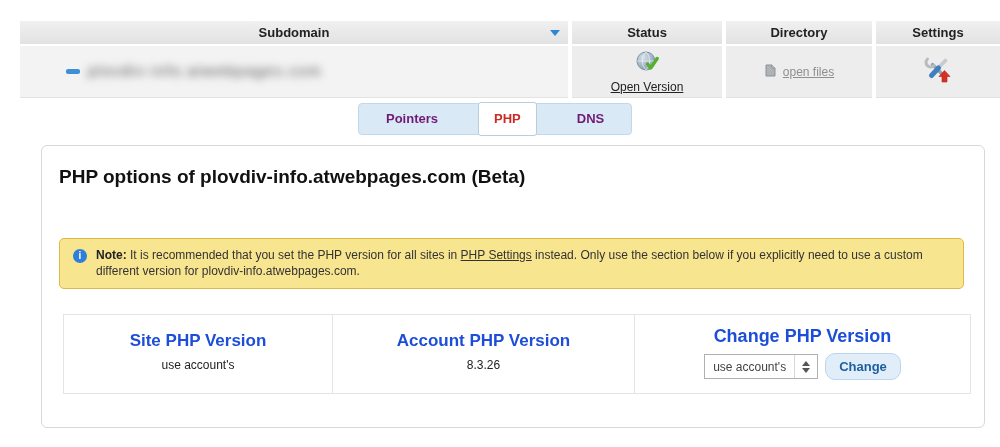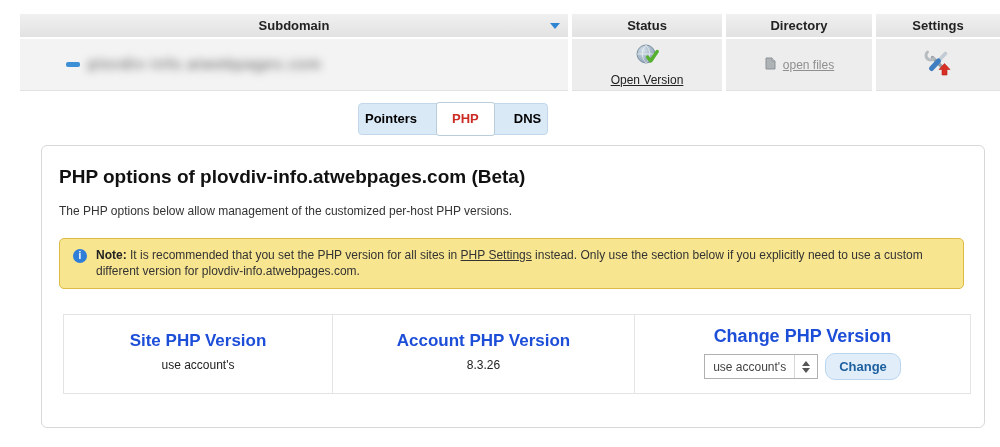--- a/index.html
+++ b/index.html
@@ -1,21 +1,21 @@
 <!DOCTYPE html>
 <html><head>
 <meta charset="utf-8">
 <style>
   html,body{margin:0;padding:0;}
   body{
     width:1000px;height:447px;position:relative;background:#ffffff;
     font-family:"Liberation Sans", sans-serif;color:#222;overflow:hidden;
   }
   
-  .toptable{position:absolute;top:14px;left:20px;right:0;}
+  .toptable{position:absolute;top:21px;left:20px;right:0;}
   .trow{display:flex;gap:4px;}
   .col-subdomain{width:548px;}
   .col-status{width:150px;}
   .col-directory{width:146px;}
   .col-settings{flex:1;}
   .thcell{
     height:23px;line-height:23px;text-align:center;font-size:13px;font-weight:bold;color:#222;
     background:linear-gradient(#f0f0f0,#e2e2e2);position:relative;
   }
   .tbody{margin-top:2px;}
@@ -32,21 +32,21 @@
     filter:blur(4px);white-space:nowrap;user-select:none;
   }
   .statuslink{font-size:12px;color:#222;text-decoration:underline;margin-top:2px;cursor:pointer;}
   .dirlink{font-size:12px;color:#8f8f8f;text-decoration:underline;cursor:pointer;}
   .dirwrap{display:flex;align-items:center;gap:6px;}
   
   .tabs{
     position:absolute;top:103px;left:358px;height:30px;display:flex;align-items:center;
     background:#d9e9f6;border:1px solid #c2d8ea;border-radius:4px;
   }
-  .tab{padding:0 6px;font-size:13px;font-weight:bold;color:#000000;line-height:30px;cursor:pointer;white-space:nowrap;}
+  .tab{padding:0 27px;font-size:13px;font-weight:bold;color:#701a75;line-height:30px;cursor:pointer;white-space:nowrap;}
   .tab + .tab{border-left:1px solid #a5c6e0;}
   .tab.active{
     background:#ffffff;border:1px solid #b9cdda;border-radius:3px;color:#cc2b24;
     height:32px;line-height:32px;margin:-2px 13px;padding:0 15px;
   }
   .tab.active + .tab{border-left:none;}
   
   .panel{
     position:absolute;top:145px;left:41px;width:942px;height:281px;background:#fff;
     border:1px solid #d8d8d8;border-radius:6px;
@@ -162,21 +162,20 @@
 </div>
 
 <div class="tabs">
   <div class="tab">Pointers</div>
   <div class="tab active">PHP</div>
   <div class="tab">DNS</div>
 </div>
 
 <div class="panel">
   <h1>PHP options of plovdiv-info.atwebpages.com (Beta)</h1>
-  <p class="desc">The PHP options below allow management of the customized per-host PHP versions.</p>
 
   <div class="notebox">
     <i class="info-icon">i</i>
     <b>Note:</b><span> It is recommended that you set the PHP version for all sites in </span><span class="note-link">PHP Settings</span><span> instead. Only use the section below if you explicitly need to use a custom different version for plovdiv-info.atwebpages.com.</span>
   </div>
 
   <div class="versions">
     <div class="vcell c1">
       <h2>Site PHP Version</h2>
       <div class="vval">use account's</div>

